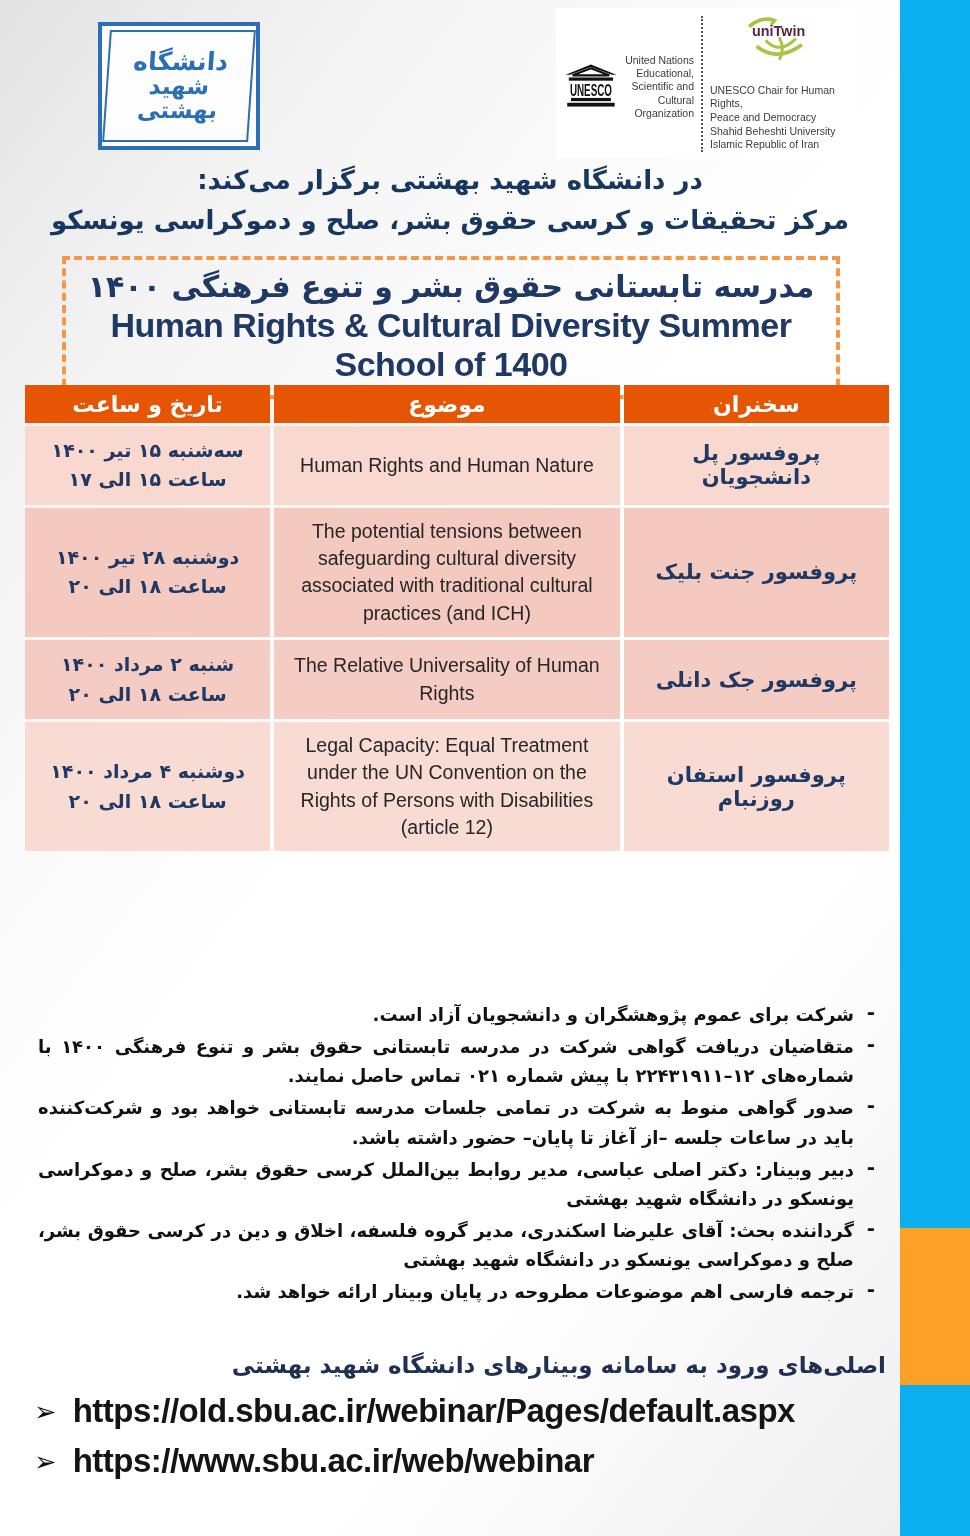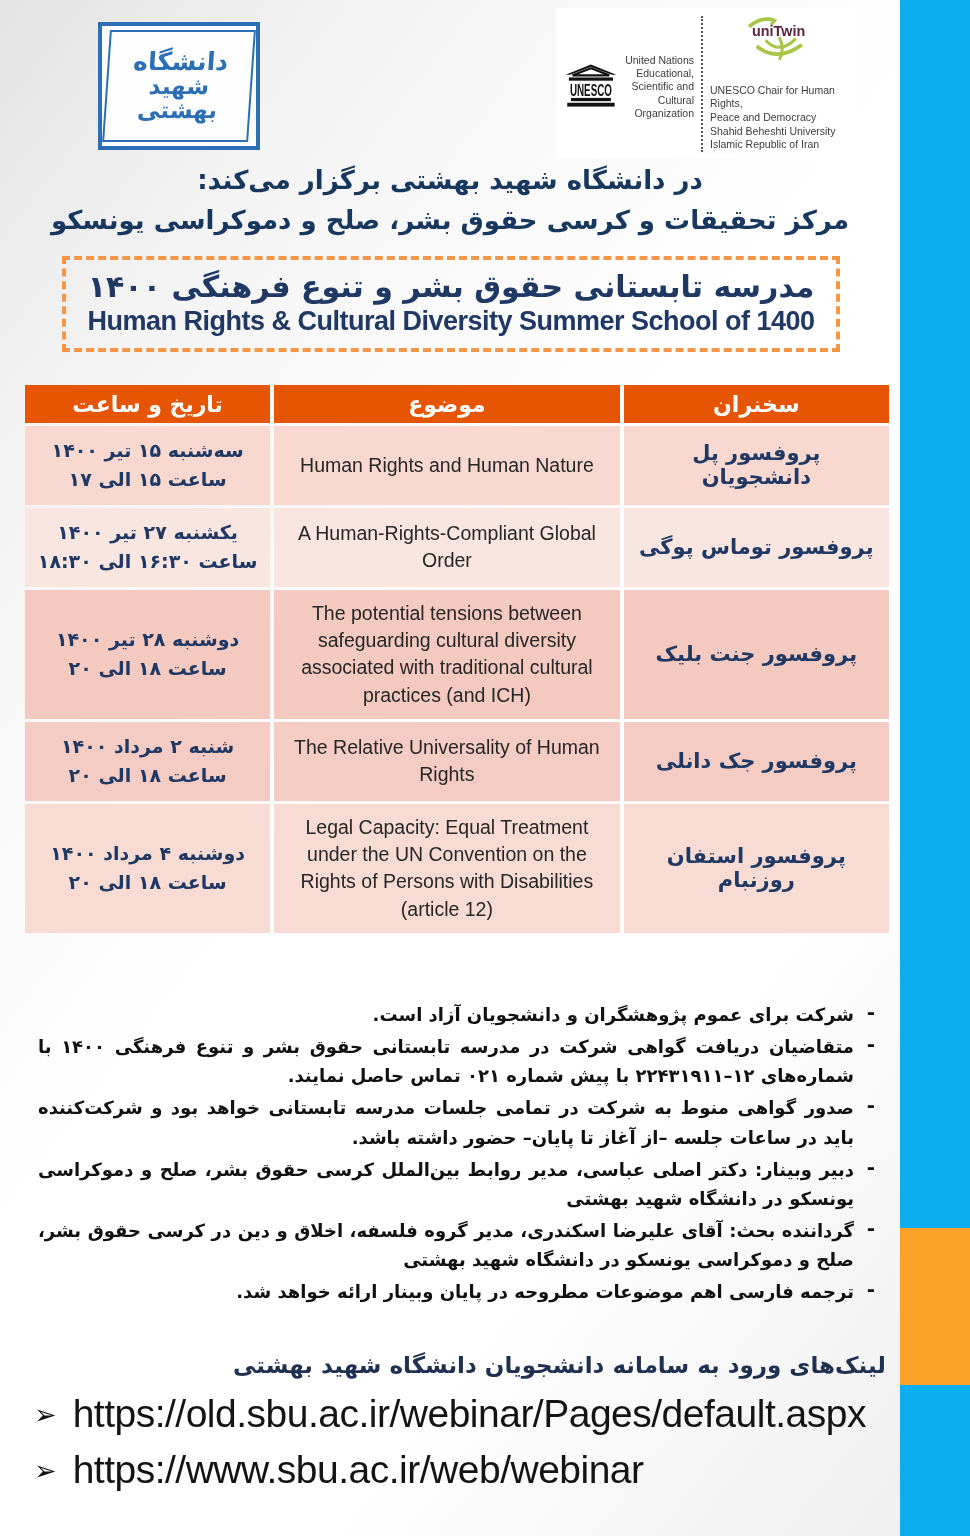--- a/index.html
+++ b/index.html
@@ -48,21 +48,21 @@
     position:absolute; left:20px; top:160px; width:860px; text-align:center;
     color:#17375E; font-weight:bold; font-size:26px; line-height:1.55; direction:rtl;
   }
 
   
   .title-box {
     position:absolute; left:62px; top:256px; width:778px;
     border:4px dashed #F79646; padding:9px 8px 11px; text-align:center;
   }
   .title-fa { color:#1F3864; font-weight:bold; font-size:30px; direction:rtl; }
-  .title-en { color:#1F3864; font-weight:bold; font-size:27px; margin-top:2px;
+  .title-en { color:#1F3864; font-weight:bold; font-size:34px; margin-top:2px;
     font-family:"Liberation Sans", sans-serif; letter-spacing:-0.5px; }
 
   
   .schedule { position:absolute; left:25px; top:382px; width:872px;
     border-collapse:separate; border-spacing:4px 3px; margin-left:-4px; }
   .schedule th {
     background:#E65504; color:#ffffff; font-weight:bold; font-size:22px;
     height:38px; vertical-align:middle; direction:rtl;
   }
   .schedule td { vertical-align:middle; padding:10px 12px; }
@@ -84,21 +84,21 @@
   .notes { position:absolute; left:38px; top:1000px; width:850px; direction:rtl; }
   .note-item { display:flex; margin-bottom:3px; }
   .note-dash { width:34px; flex:0 0 34px; text-align:center; font-weight:bold; font-size:20px; color:#111; }
   .note-text { flex:1; color:#111; font-weight:bold; font-size:18px; line-height:1.62; text-align:justify; }
 
   
   .links { position:absolute; left:30px; top:1352px; width:860px; }
   .links-heading { direction:rtl; text-align:right; color:#1F3050; font-weight:bold; font-size:23px; margin-bottom:14px; padding-right:4px; }
   .link-line { display:flex; align-items:center; margin-bottom:12px; }
   .link-arrow { font-size:27px; color:#111; margin:0 16px 0 4px; }
-  .link-url { font-family:"Liberation Sans", sans-serif; font-weight:normal; font-size:39px; color:#141414;
+  .link-url { font-family:"Liberation Sans", sans-serif; font-weight:bold; font-size:33px; color:#141414;
     letter-spacing:-0.5px; }
 </style>
 </head>
 <body>
 
 <div class="page">
 
   <div class="ribbon"></div>
   <div class="ribbon-orange"></div>
 
@@ -167,28 +167,20 @@
     </thead>
     <tbody>
       <tr class="r0">
         <td class="cell-date">
           <div>سه‌شنبه ۱۵ تیر ۱۴۰۰</div>
           <div>ساعت ۱۵ الی ۱۷</div>
         </td>
         <td class="cell-topic">Human Rights and Human Nature</td>
         <td class="cell-speaker">پروفسور پل دانشجویان</td>
       </tr>
-      <tr class="r1">
-        <td class="cell-date">
-          <div>یکشنبه ۲۷ تیر ۱۴۰۰</div>
-          <div>ساعت ۱۶:۳۰ الی ۱۸:۳۰</div>
-        </td>
-        <td class="cell-topic">A Human-Rights-Compliant Global Order</td>
-        <td class="cell-speaker">پروفسور توماس پوگی</td>
-      </tr>
       <tr class="r2">
         <td class="cell-date">
           <div>دوشنبه ۲۸ تیر ۱۴۰۰</div>
           <div>ساعت ۱۸ الی ۲۰</div>
         </td>
         <td class="cell-topic">The potential tensions between safeguarding cultural diversity associated with traditional cultural practices (and ICH)</td>
         <td class="cell-speaker">پروفسور جنت بلیک</td>
       </tr>
       <tr class="r4">
         <td class="cell-date">
@@ -230,21 +222,21 @@
       <span class="note-dash">-</span>
       <span class="note-text">گرداننده بحث: آقای علیرضا اسکندری، مدیر گروه فلسفه، اخلاق و دین در کرسی حقوق بشر، صلح و دموکراسی یونسکو در دانشگاه شهید بهشتی</span>
     </div>
     <div class="note-item">
       <span class="note-dash">-</span>
       <span class="note-text">ترجمه فارسی اهم موضوعات مطروحه در پایان وبینار ارائه خواهد شد.</span>
     </div>
   </div>
 
   <div class="links">
-    <div class="links-heading">لینک‌های ورود به سامانه دانشجویان دانشگاه شهید بهشتی</div>
+    <div class="links-heading">اصلی‌های ورود به سامانه وبینارهای دانشگاه شهید بهشتی</div>
     <div class="link-line">
       <span class="link-arrow">➢</span>
       <span class="link-url">https://old.sbu.ac.ir/webinar/Pages/default.aspx</span>
     </div>
     <div class="link-line">
       <span class="link-arrow">➢</span>
       <span class="link-url">https://www.sbu.ac.ir/web/webinar</span>
     </div>
   </div>
 

